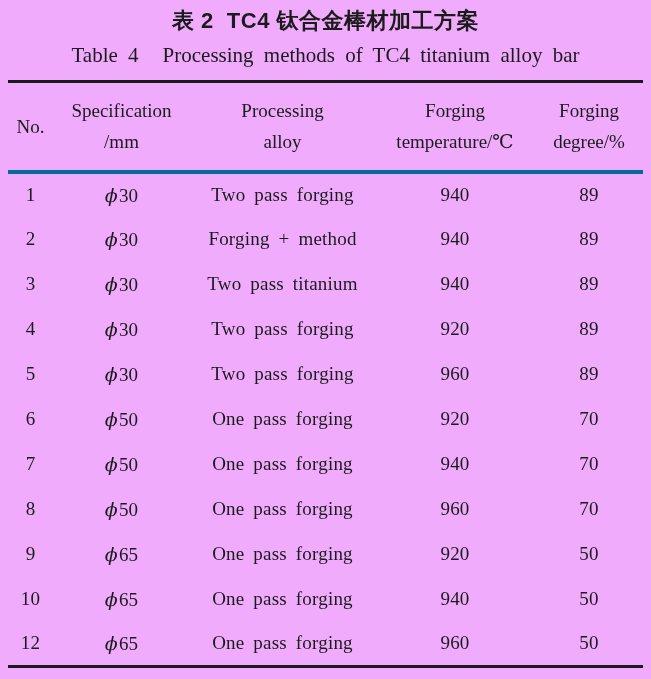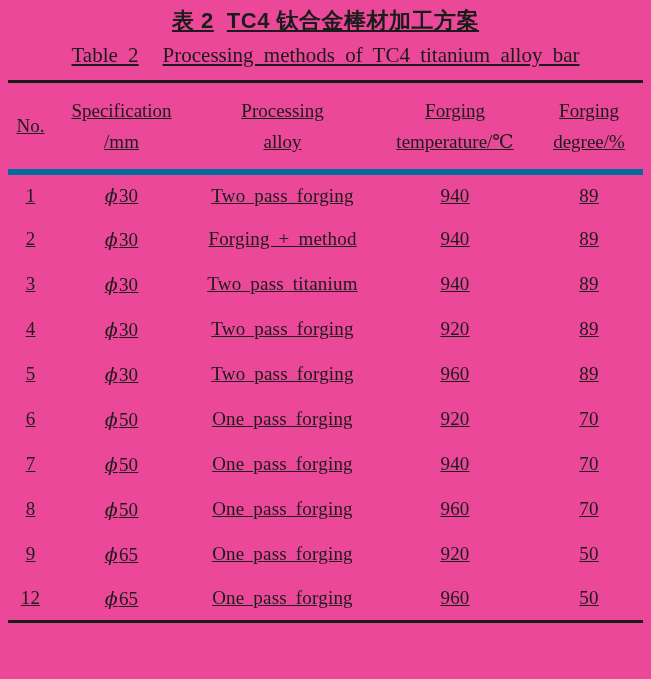--- a/index.html
+++ b/index.html
@@ -46,21 +46,21 @@
     border-bottom: 3px solid #1b1b1b;
     font-size: 19px;
   }
   col.c-no            { width: 45px;  }
   col.c-specification { width: 137px; }
   col.c-method        { width: 185px; }
   col.c-temperature   { width: 160px; }
   col.c-degree        { width: 108px; }
   thead tr {
     height: 90px;
-    border-bottom: 6px solid #0369a1;
+    border-bottom: 4px solid #0369a1;
   }
   th {
     font-weight: normal;
     text-align: center;
     vertical-align: middle;
     padding: 0;
     word-spacing: 2px;
   }
   th .hline { display: block; line-height: 31px; }
   tbody tr { height: 45px; }
@@ -73,28 +73,28 @@
   }
   td i.phi {
     font-style: italic;
     font-family: "DejaVu Serif", "Liberation Serif", serif;
     margin-right: 1px;
   }
 </style>
 </head>
 <body>
 
-<div class="page" style="background: #ec4899; color: rgb(27, 27, 27); text-decoration: underline;">
+<div class="page" style="background: #f0abfc; color: rgb(27, 27, 27);">
 
   <div class="caption-cn">
     <span>表 2</span><span class="cap-text">TC4 钛合金棒材加工方案</span>
   </div>
 
   <div class="caption-en">
-    <span>Table 2</span><span class="cap-text">Processing methods of TC4 titanium alloy bar</span>
+    <span>Table 4</span><span class="cap-text">Processing methods of TC4 titanium alloy bar</span>
   </div>
 
   <table class="data-table">
     <colgroup>
       <col class="c-no">
       <col class="c-specification">
       <col class="c-method">
       <col class="c-temperature">
       <col class="c-degree">
     </colgroup>
@@ -179,20 +179,27 @@
           <td>70</td>
         </tr>
         <tr>
           <td>9</td>
           <td><i class="phi">ϕ</i>65</td>
           <td>One pass forging</td>
           <td>920</td>
           <td>50</td>
         </tr>
         <tr>
+          <td>10</td>
+          <td><i class="phi">ϕ</i>65</td>
+          <td>One pass forging</td>
+          <td>940</td>
+          <td>50</td>
+        </tr>
+        <tr>
           <td>12</td>
           <td><i class="phi">ϕ</i>65</td>
           <td>One pass forging</td>
           <td>960</td>
           <td>50</td>
         </tr>
       </tbody>
   </table>
 
 </div>

